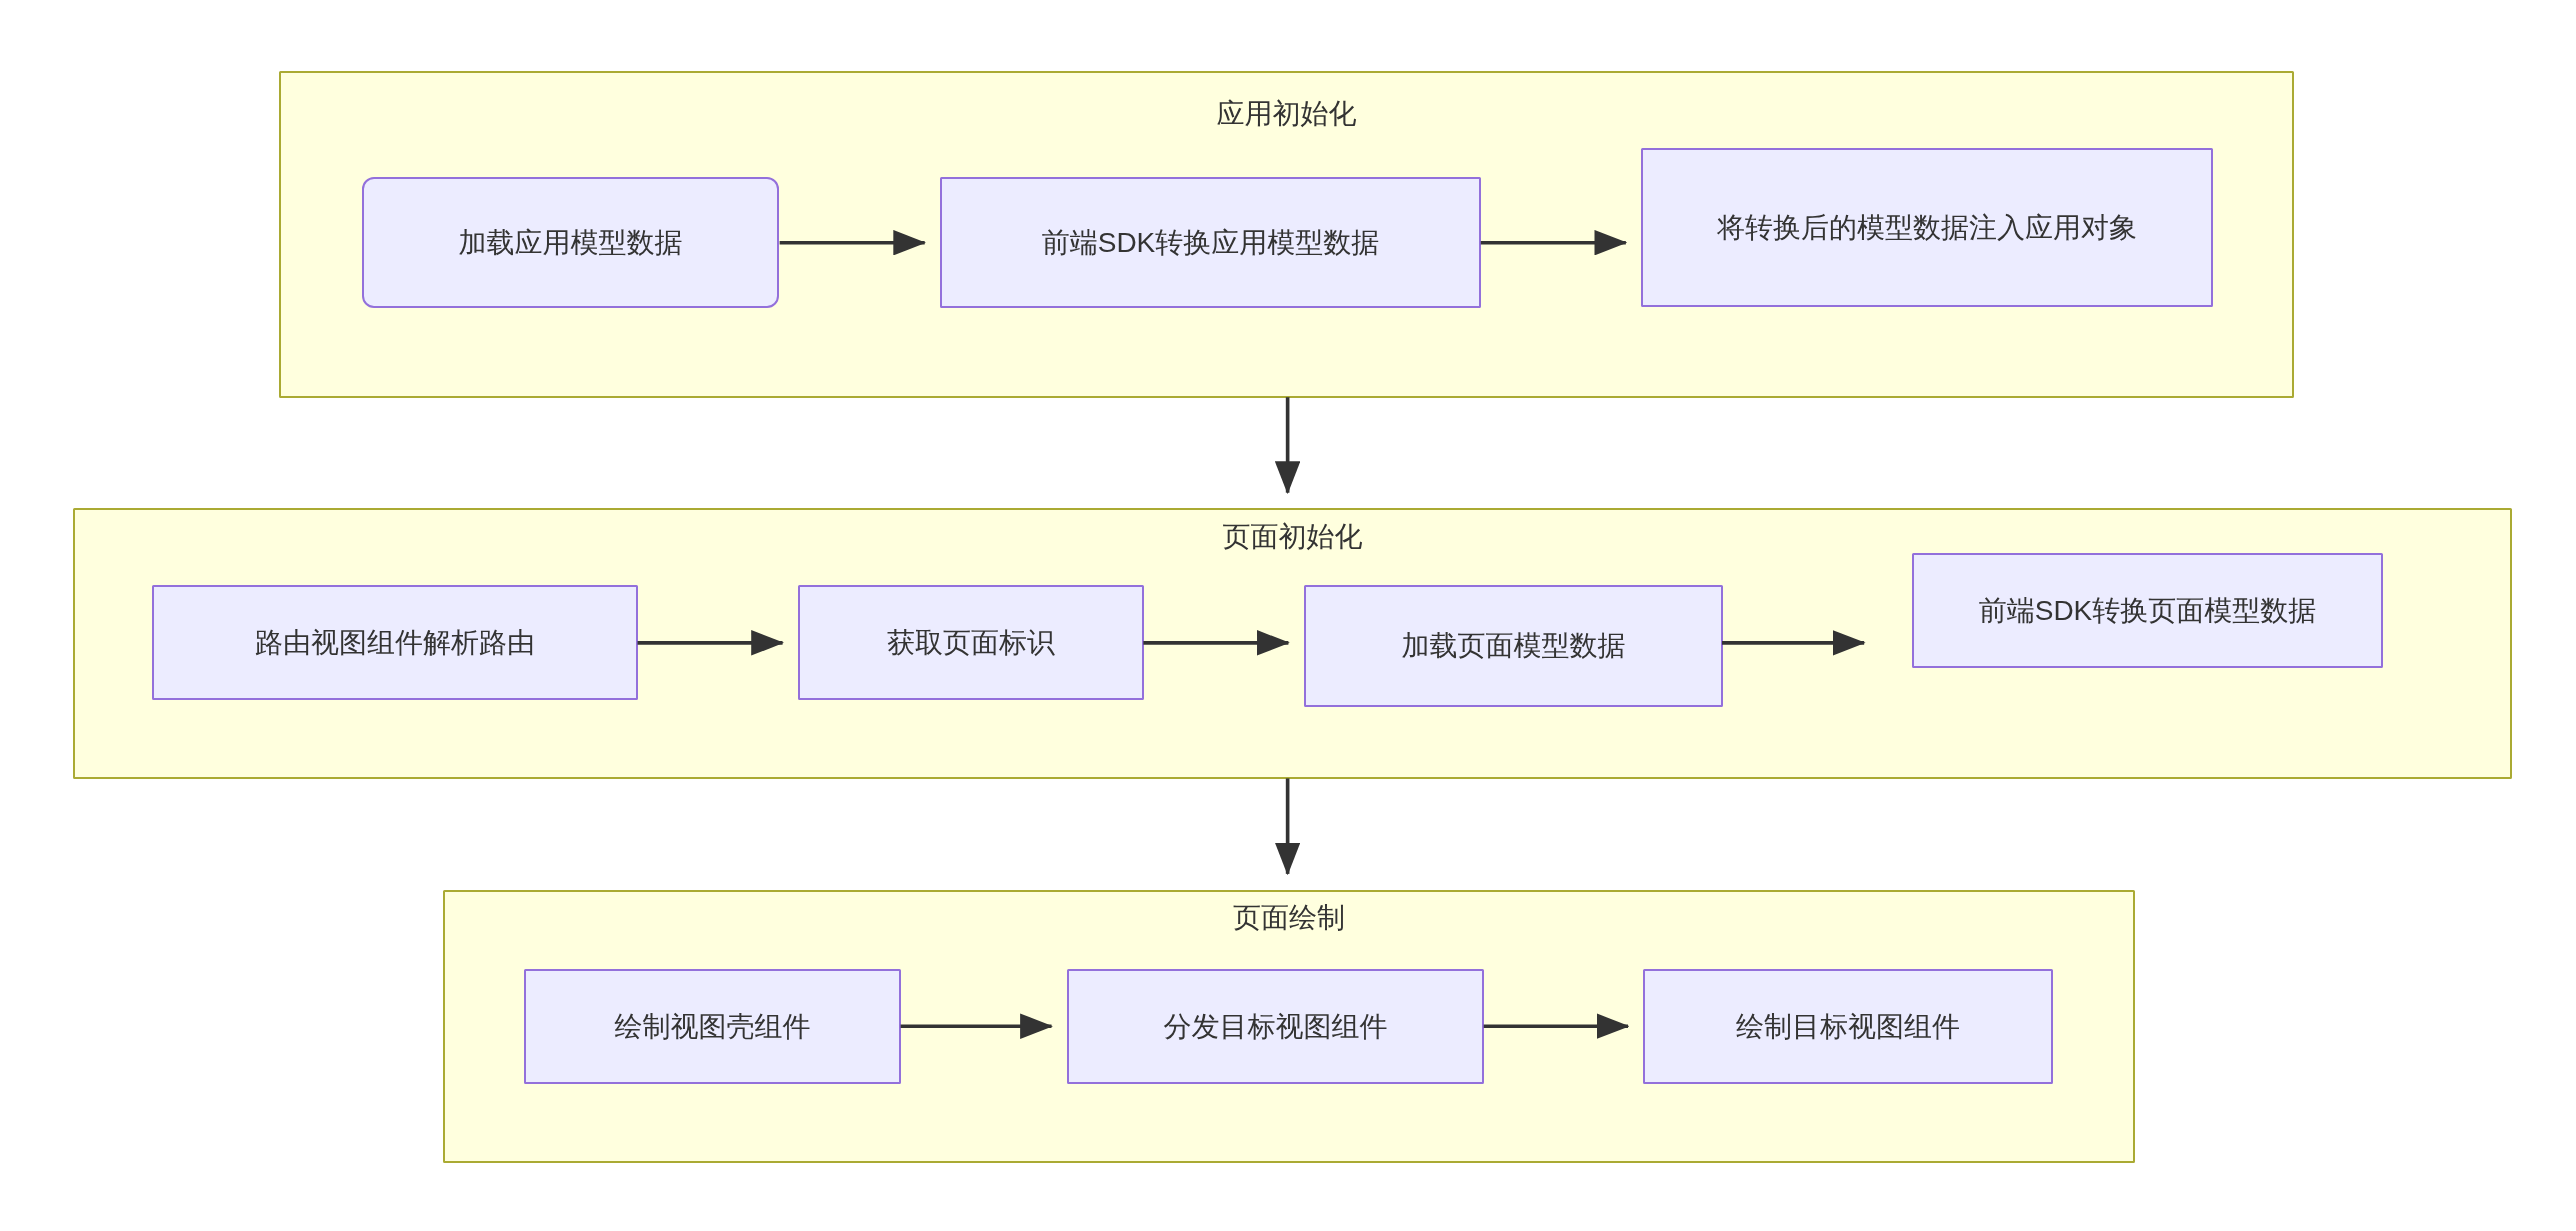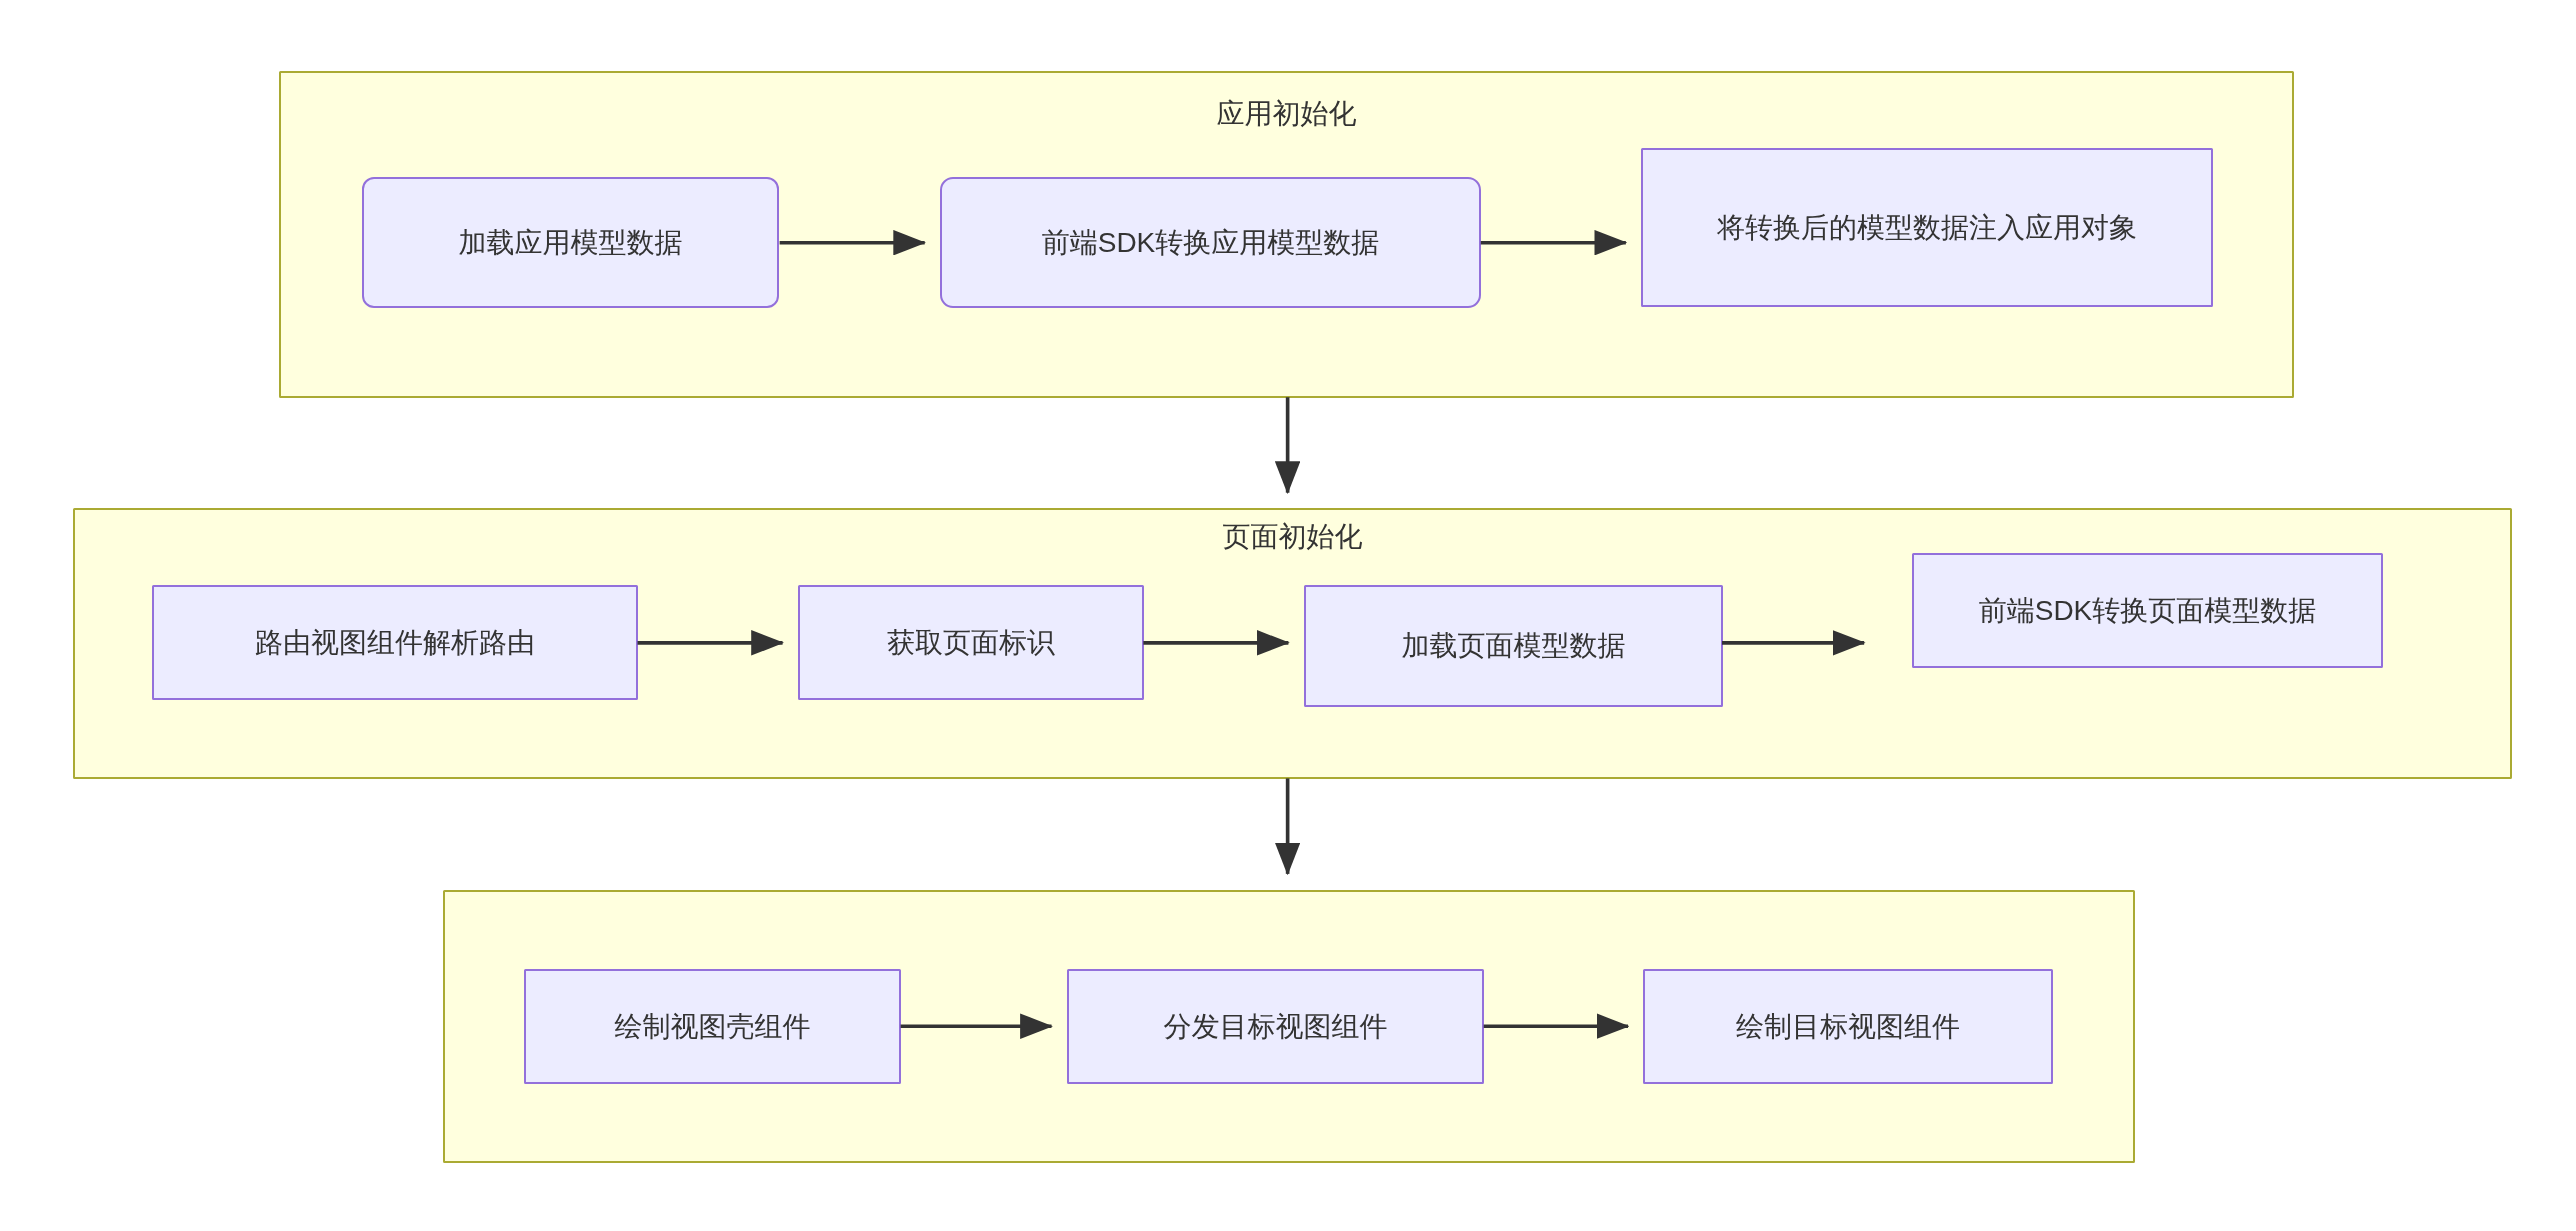--- a/index.html
+++ b/index.html
@@ -74,21 +74,21 @@
 
 <div id="canvas">
 
   <div class="cluster" style="left:279px; top:71px; width:2015px; height:327px;"></div>
   <div class="cluster-title" style="left:279px; top:82px; width:2015px;margin-top:15px;">应用初始化</div>
 
   <div class="node" style="left:362px; top:177px; width:417px; height:131px;border-radius:12px;">
     <span>加载应用模型数据</span>
   </div>
 
-  <div class="node" style="left:940px; top:177px; width:541px; height:131px;border-radius:13px;">
+  <div class="node" style="left:940px; top:177px; width:541px; height:131px;">
     <span>前端SDK转换应用模型数据</span>
   </div>
 
   <div class="node" style="left:1641px; top:148px; width:572px; height:159px;">
     <span>将转换后的模型数据注入应用对象</span>
   </div>
 
   <div class="cluster" style="left:73px; top:508px; width:2439px; height:271px;"></div>
   <div class="cluster-title" style="left:73px; top:520px; width:2439px;">页面初始化</div>
 
@@ -102,20 +102,21 @@
 
   <div class="node" style="left:1304px; top:585px; width:419px; height:122px;">
     <span>加载页面模型数据</span>
   </div>
 
   <div class="node" style="left:1880px; top:553px; width:471px; height:115px;margin-left:32px;">
     <span>前端SDK转换页面模型数据</span>
   </div>
 
   <div class="cluster" style="left:443px; top:890px; width:1692px; height:273px;"></div>
+  <div class="cluster-title" style="left:443px; top:901px; width:1692px;">页面绘制</div>
 
   <div class="node" style="left:524px; top:969px; width:377px; height:115px;">
     <span>绘制视图壳组件</span>
   </div>
 
   <div class="node" style="left:1067px; top:969px; width:417px; height:115px;">
     <span>分发目标视图组件</span>
   </div>
 
   <div class="node" style="left:1643px; top:969px; width:410px; height:115px;text-align:center;">

